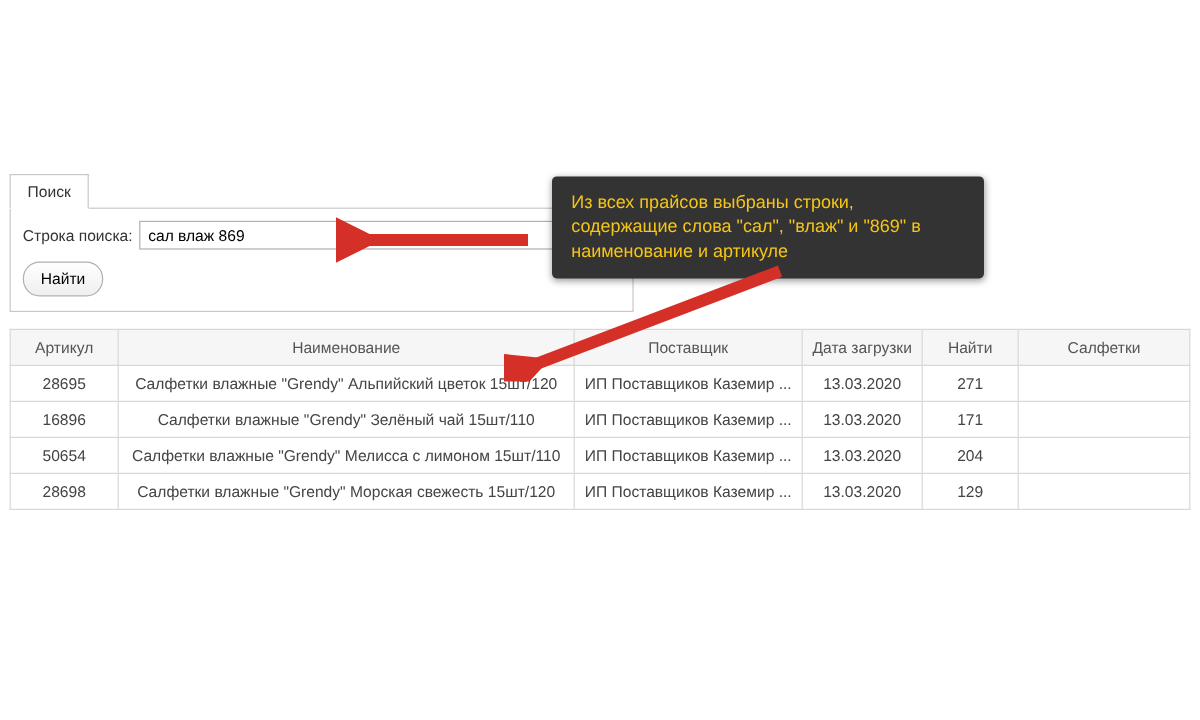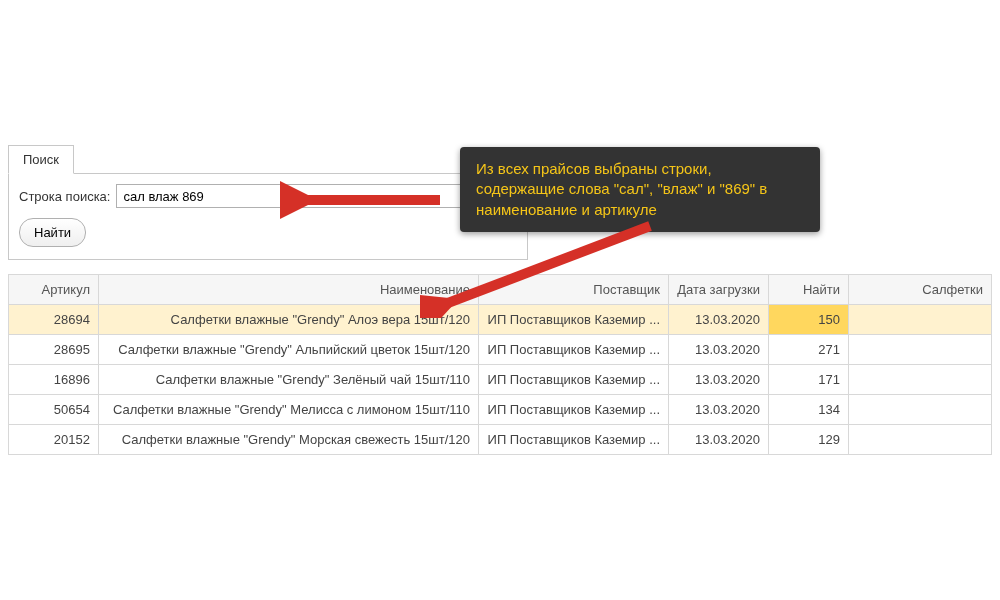--- a/index.html
+++ b/index.html
@@ -60,21 +60,21 @@
 
   table.results {
     margin-top: 14px;
     border-collapse: collapse;
     width: 100%;
     table-layout: fixed;
   }
   .results th, .results td {
     border: 1px solid #d8d8d8;
     padding: 7px 8px;
-    text-align: right;
+    text-align: center;
     font-weight: normal;
     color: #444;
     overflow: hidden;
     text-overflow: ellipsis;
     white-space: nowrap;
   }
   .results th {
     background: #f6f6f6;
     color: #555;
   }
@@ -133,28 +133,20 @@
       <tr>
         <th>Артикул</th>
         <th>Наименование</th>
         <th>Поставщик</th>
         <th>Дата загрузки</th>
         <th>Найти</th>
         <th>Салфетки</th>
       </tr>
     </thead>
     <tbody id="tbody">
-        <tr class="selected">
-          <td>28694</td>
-          <td>Салфетки влажные "Grendy" Алоэ вера 15шт/120</td>
-          <td>ИП Поставщиков Каземир ...</td>
-          <td>13.03.2020</td>
-          <td class="price-cell">150</td>
-          <td></td>
-        </tr>
         <tr>
           <td>28695</td>
           <td>Салфетки влажные "Grendy" Альпийский цветок 15шт/120</td>
           <td>ИП Поставщиков Каземир ...</td>
           <td>13.03.2020</td>
           <td class="price-cell">271</td>
           <td></td>
         </tr>
         <tr>
           <td>16896</td>
@@ -162,25 +154,25 @@
           <td>ИП Поставщиков Каземир ...</td>
           <td>13.03.2020</td>
           <td class="price-cell">171</td>
           <td></td>
         </tr>
         <tr>
           <td>50654</td>
           <td>Салфетки влажные "Grendy" Мелисса с лимоном 15шт/110</td>
           <td>ИП Поставщиков Каземир ...</td>
           <td>13.03.2020</td>
-          <td class="price-cell">134</td>
+          <td class="price-cell">204</td>
           <td></td>
         </tr>
         <tr>
-          <td>20152</td>
+          <td>28698</td>
           <td>Салфетки влажные "Grendy" Морская свежесть 15шт/120</td>
           <td>ИП Поставщиков Каземир ...</td>
           <td>13.03.2020</td>
           <td class="price-cell">129</td>
           <td></td>
         </tr>
       </tbody>
   </table>
 </div>
 

